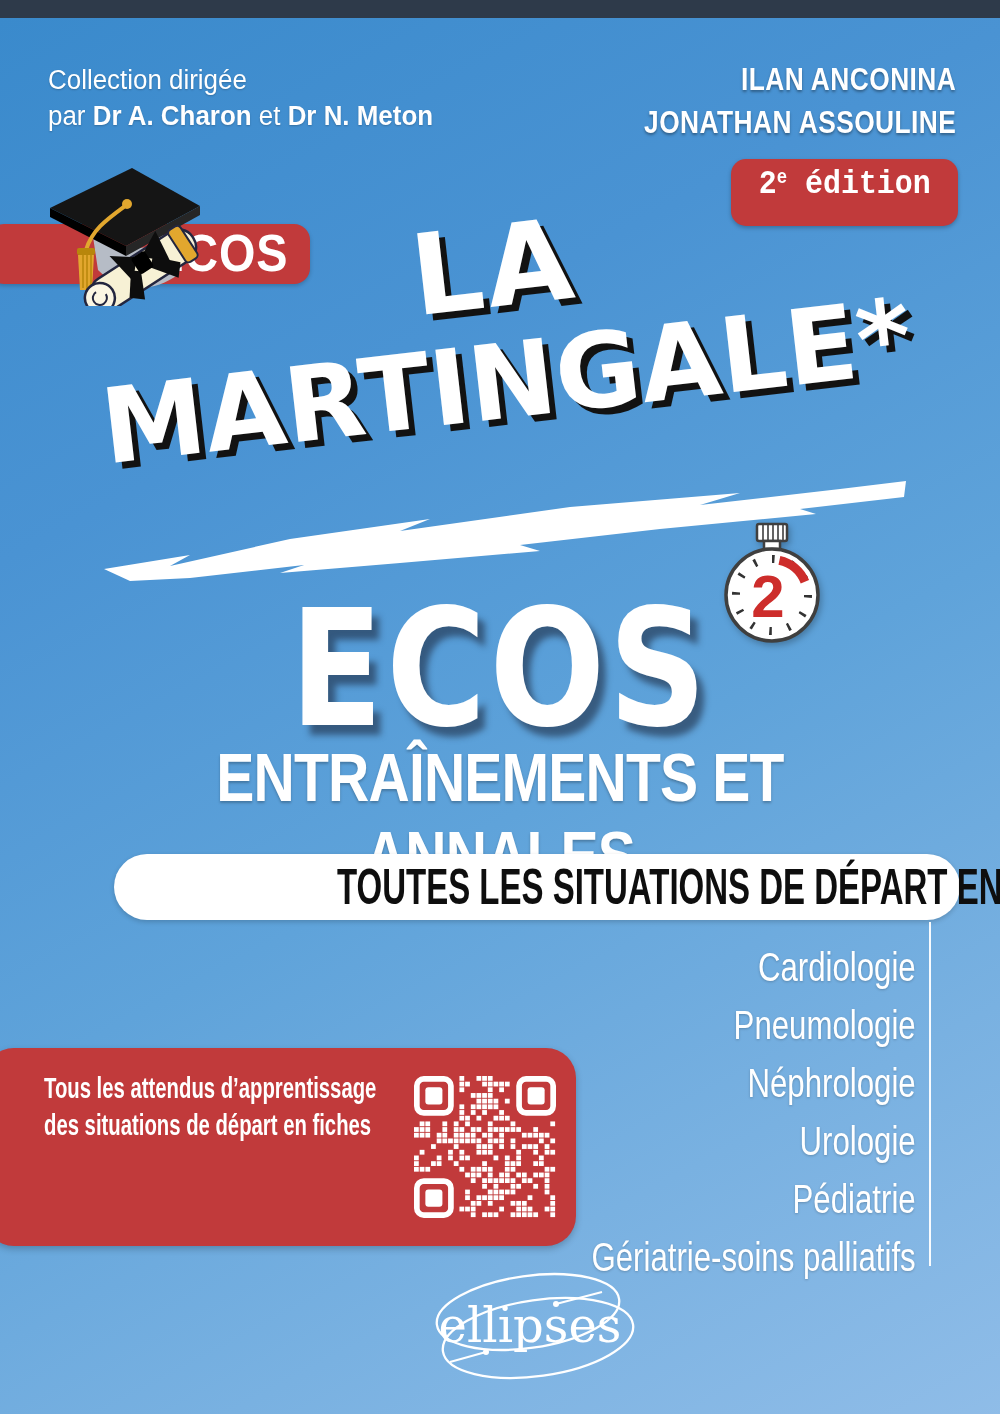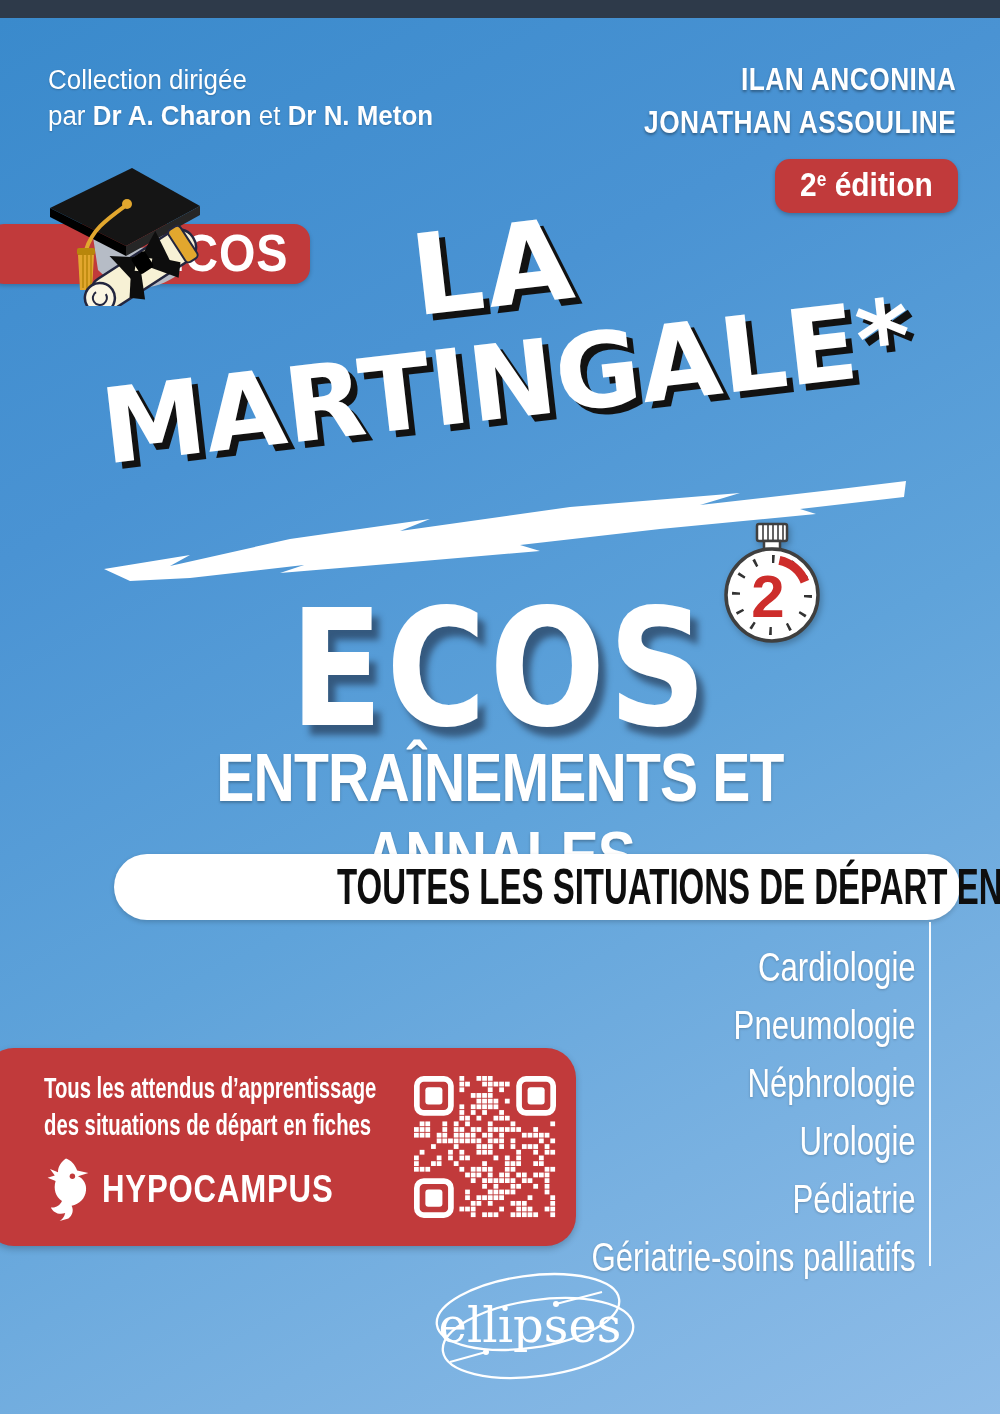--- a/index.html
+++ b/index.html
@@ -19,21 +19,21 @@
     text-shadow:0 1px 2px rgba(0,0,0,.22);transform:scaleX(.96);transform-origin:left top;
   }
   .collection .bold{font-weight:bold;}
   .authors{
     position:absolute;top:40px;right:44px;text-align:right;color:#fff;font-weight:bold;
     font-size:31px;line-height:43px;letter-spacing:.5px;text-shadow:0 2px 3px rgba(0,0,0,.35);
     transform:scaleX(.85);transform-origin:right top;
   }
   .edition-badge{
     position:absolute;top:141px;right:42px;background:var(--red);color:#fff;font-weight:bold;
-    border-radius:15px;padding:6px 16px 9px;box-shadow:0 2px 4px rgba(0,0,0,.25);
+    border-radius:15px;padding:6px 16px 23px;box-shadow:0 2px 4px rgba(0,0,0,.25);font-family:Liberation Mono, monospace;
   }
   .edition-inner{display:inline-block;transform:scaleX(.88);transform-origin:center;font-size:34px;}
   .edition-inner .sup{font-size:.58em;vertical-align:.5em;}
   
   .ecos-badge{
     position:absolute;left:-12px;top:206px;width:322px;height:60px;background:var(--red);
     border-radius:16px;box-shadow:0 2px 4px rgba(0,0,0,.2);
   }
   .ecos-badge-label{
     position:absolute;right:22px;top:50%;transform:translateY(-52%) scaleX(.9);transform-origin:right center;
@@ -181,27 +181,20 @@
     <div>Néphrologie</div>
     <div>Urologie</div>
     <div>Pédiatrie</div>
     <div>Gériatrie-soins palliatifs</div>
   </div>
 
   <div class="promo">
     <div class="promo-text">
       <div>Tous les attendus d’apprentissage</div>
       <div>des situations de départ en fiches</div>
-    </div>
-    <div class="promo-brand">
-      <svg class="seahorse" viewBox="0 0 60 80">
-        <path fill="#ffffff" d="M 30 2 C 24 6 20 12 20 19 L 10 15 L 16 23 L 7 26 L 17 30 C 14 40 17 50 25 55 C 22 61 17 64 11 63 C 14 69 21 73 29 70 C 28 75 25 78 22 80 L 33 77 C 38 73 40 67 37 61 C 47 59 54 52 55 42 C 56 34 52 27 45 24 L 58 20 L 44 17 C 41 9 36 4 30 2 Z"></path>
-        <circle cx="38" cy="24" r="3.4" fill="#c13a3b"></circle>
-      </svg>
-      <span class="brand-name">HYPOCAMPUS</span>
     </div>
     <svg class="qr" viewBox="0 0 142 142">
         <rect x="2.84" y="2.84" width="34.08" height="34.08" rx="7" fill="none" stroke="#fff" stroke-width="5.68"></rect>
         <rect x="11.36" y="11.36" width="17.04" height="17.04" rx="3" fill="#fff"></rect>
         <rect x="105.08" y="2.84" width="34.08" height="34.08" rx="7" fill="none" stroke="#fff" stroke-width="5.68"></rect>
         <rect x="113.6" y="11.36" width="17.04" height="17.04" rx="3" fill="#fff"></rect>
         <rect x="2.84" y="105.08" width="34.08" height="34.08" rx="7" fill="none" stroke="#fff" stroke-width="5.68"></rect>
         <rect x="11.36" y="113.6" width="17.04" height="17.04" rx="3" fill="#fff"></rect>
         <rect x="45.44" y="0" width="4.779999999999999" height="4.779999999999999" fill="#fff"></rect>
         <rect x="62.48" y="0" width="4.779999999999999" height="4.779999999999999" fill="#fff"></rect>

